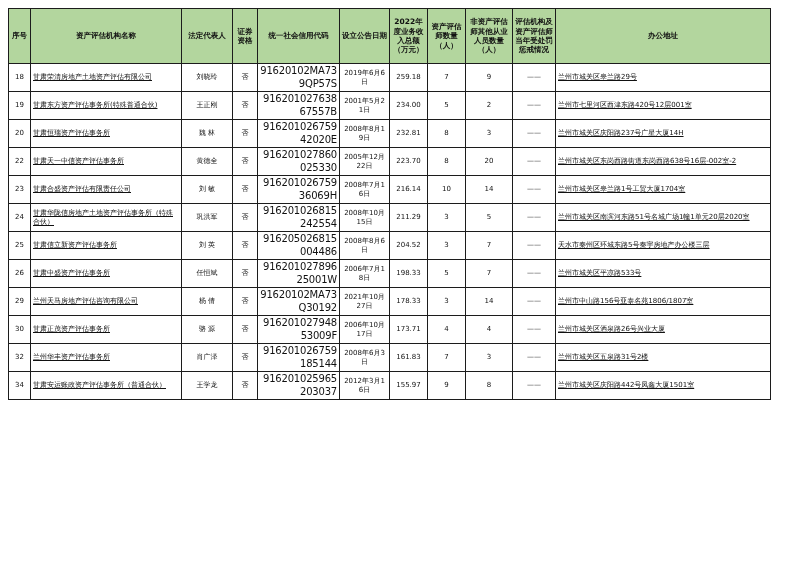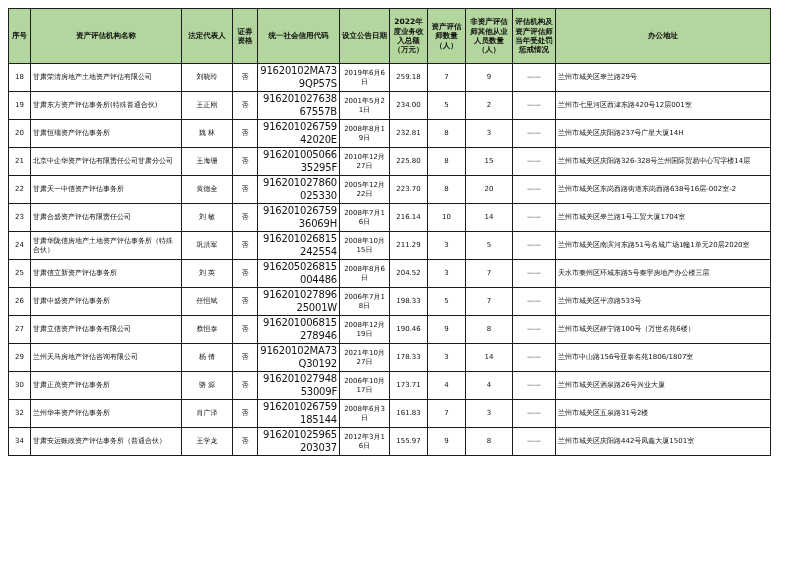--- a/index.html
+++ b/index.html
@@ -33,21 +33,21 @@
     vertical-align:middle;
     padding:2px 1px;
   }
   td{
     font-size:7px;
     line-height:1.25;
     height:25px;
     text-align:center;
     vertical-align:middle;
   }
-  td.left{text-align:left;}
+  td.left{text-align:left;text-decoration:underline;}
   td.code{font-size:10px;letter-spacing:-0.2px;text-align:right;}
   td.dash{color:#333;}
   
   col.c0{width:22px;}  col.c1{width:151px;} col.c2{width:51px;}
   col.c3{width:25px;}  col.c4{width:82px;}  col.c5{width:50px;}
   col.c6{width:38px;}  col.c7{width:38px;}  col.c8{width:47px;}
   col.c9{width:43px;}  col.c10{width:215px;}
 </style>
 </head>
 <body>
@@ -116,33 +116,20 @@
           <td>否</td>
           <td class="code">91620102675942020E</td>
           <td>2008年8月19日</td>
           <td>232.81</td>
           <td>8</td>
           <td>3</td>
           <td class="dash">——</td>
           <td class="left">兰州市城关区庆阳路237号广星大厦14H</td>
         </tr>
         <tr>
-          <td>21</td>
-          <td class="left">北京中企华资产评估有限责任公司甘肃分公司</td>
-          <td>王海珊</td>
-          <td>否</td>
-          <td class="code">91620100506635295F</td>
-          <td>2010年12月27日</td>
-          <td>225.80</td>
-          <td>8</td>
-          <td>15</td>
-          <td class="dash">——</td>
-          <td class="left">兰州市城关区庆阳路326-328号兰州国际贸易中心写字楼14层</td>
-        </tr>
-        <tr>
           <td>22</td>
           <td class="left">甘肃天一中信资产评估事务所</td>
           <td>黄德全</td>
           <td>否</td>
           <td class="code">916201027860025330</td>
           <td>2005年12月22日</td>
           <td>223.70</td>
           <td>8</td>
           <td>20</td>
           <td class="dash">——</td>
@@ -194,33 +181,20 @@
           <td>否</td>
           <td class="code">91620102789625001W</td>
           <td>2006年7月18日</td>
           <td>198.33</td>
           <td>5</td>
           <td>7</td>
           <td class="dash">——</td>
           <td class="left">兰州市城关区平凉路533号</td>
         </tr>
         <tr>
-          <td>27</td>
-          <td class="left">甘肃立信资产评估事务有限公司</td>
-          <td>蔡恒泰</td>
-          <td>否</td>
-          <td class="code">916201006815278946</td>
-          <td>2008年12月19日</td>
-          <td>190.46</td>
-          <td>9</td>
-          <td>8</td>
-          <td class="dash">——</td>
-          <td class="left">兰州市城关区静宁路100号（万世名苑6楼）</td>
-        </tr>
-        <tr>
           <td>29</td>
           <td class="left">兰州天马房地产评估咨询有限公司</td>
           <td>杨 倩</td>
           <td>否</td>
           <td class="code">91620102MA73Q30192</td>
           <td>2021年10月27日</td>
           <td>178.33</td>
           <td>3</td>
           <td>14</td>
           <td class="dash">——</td>

